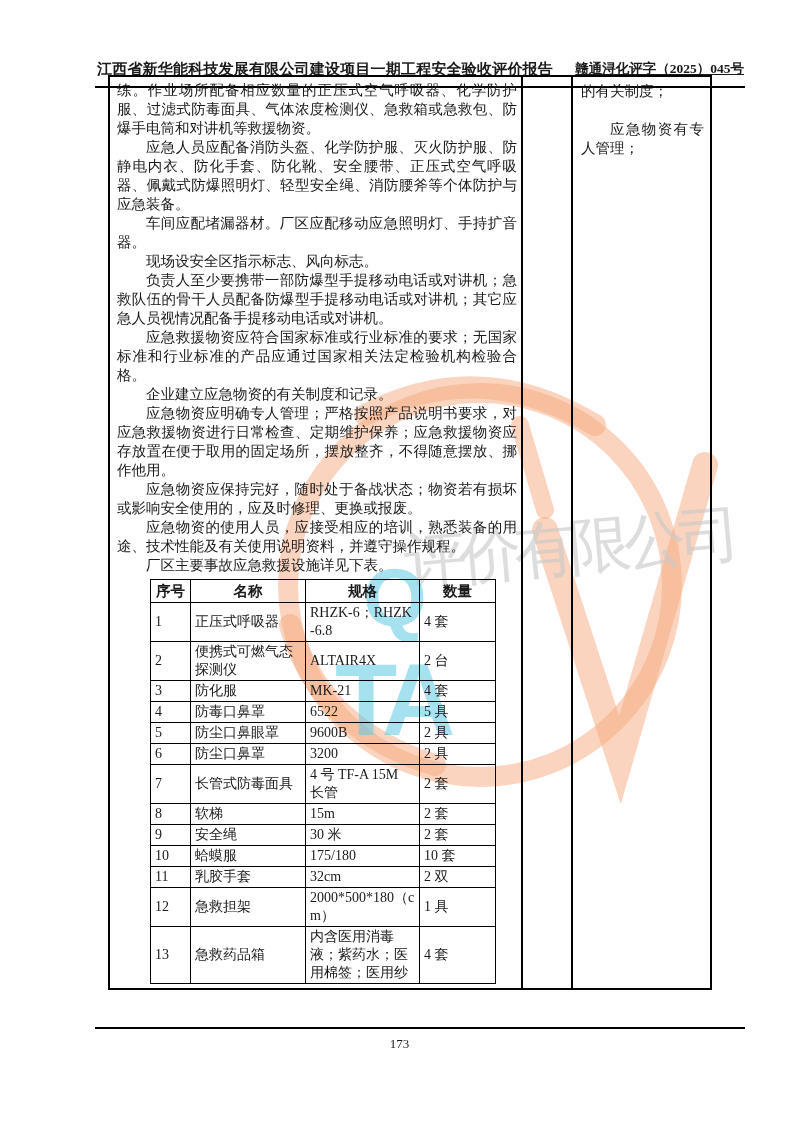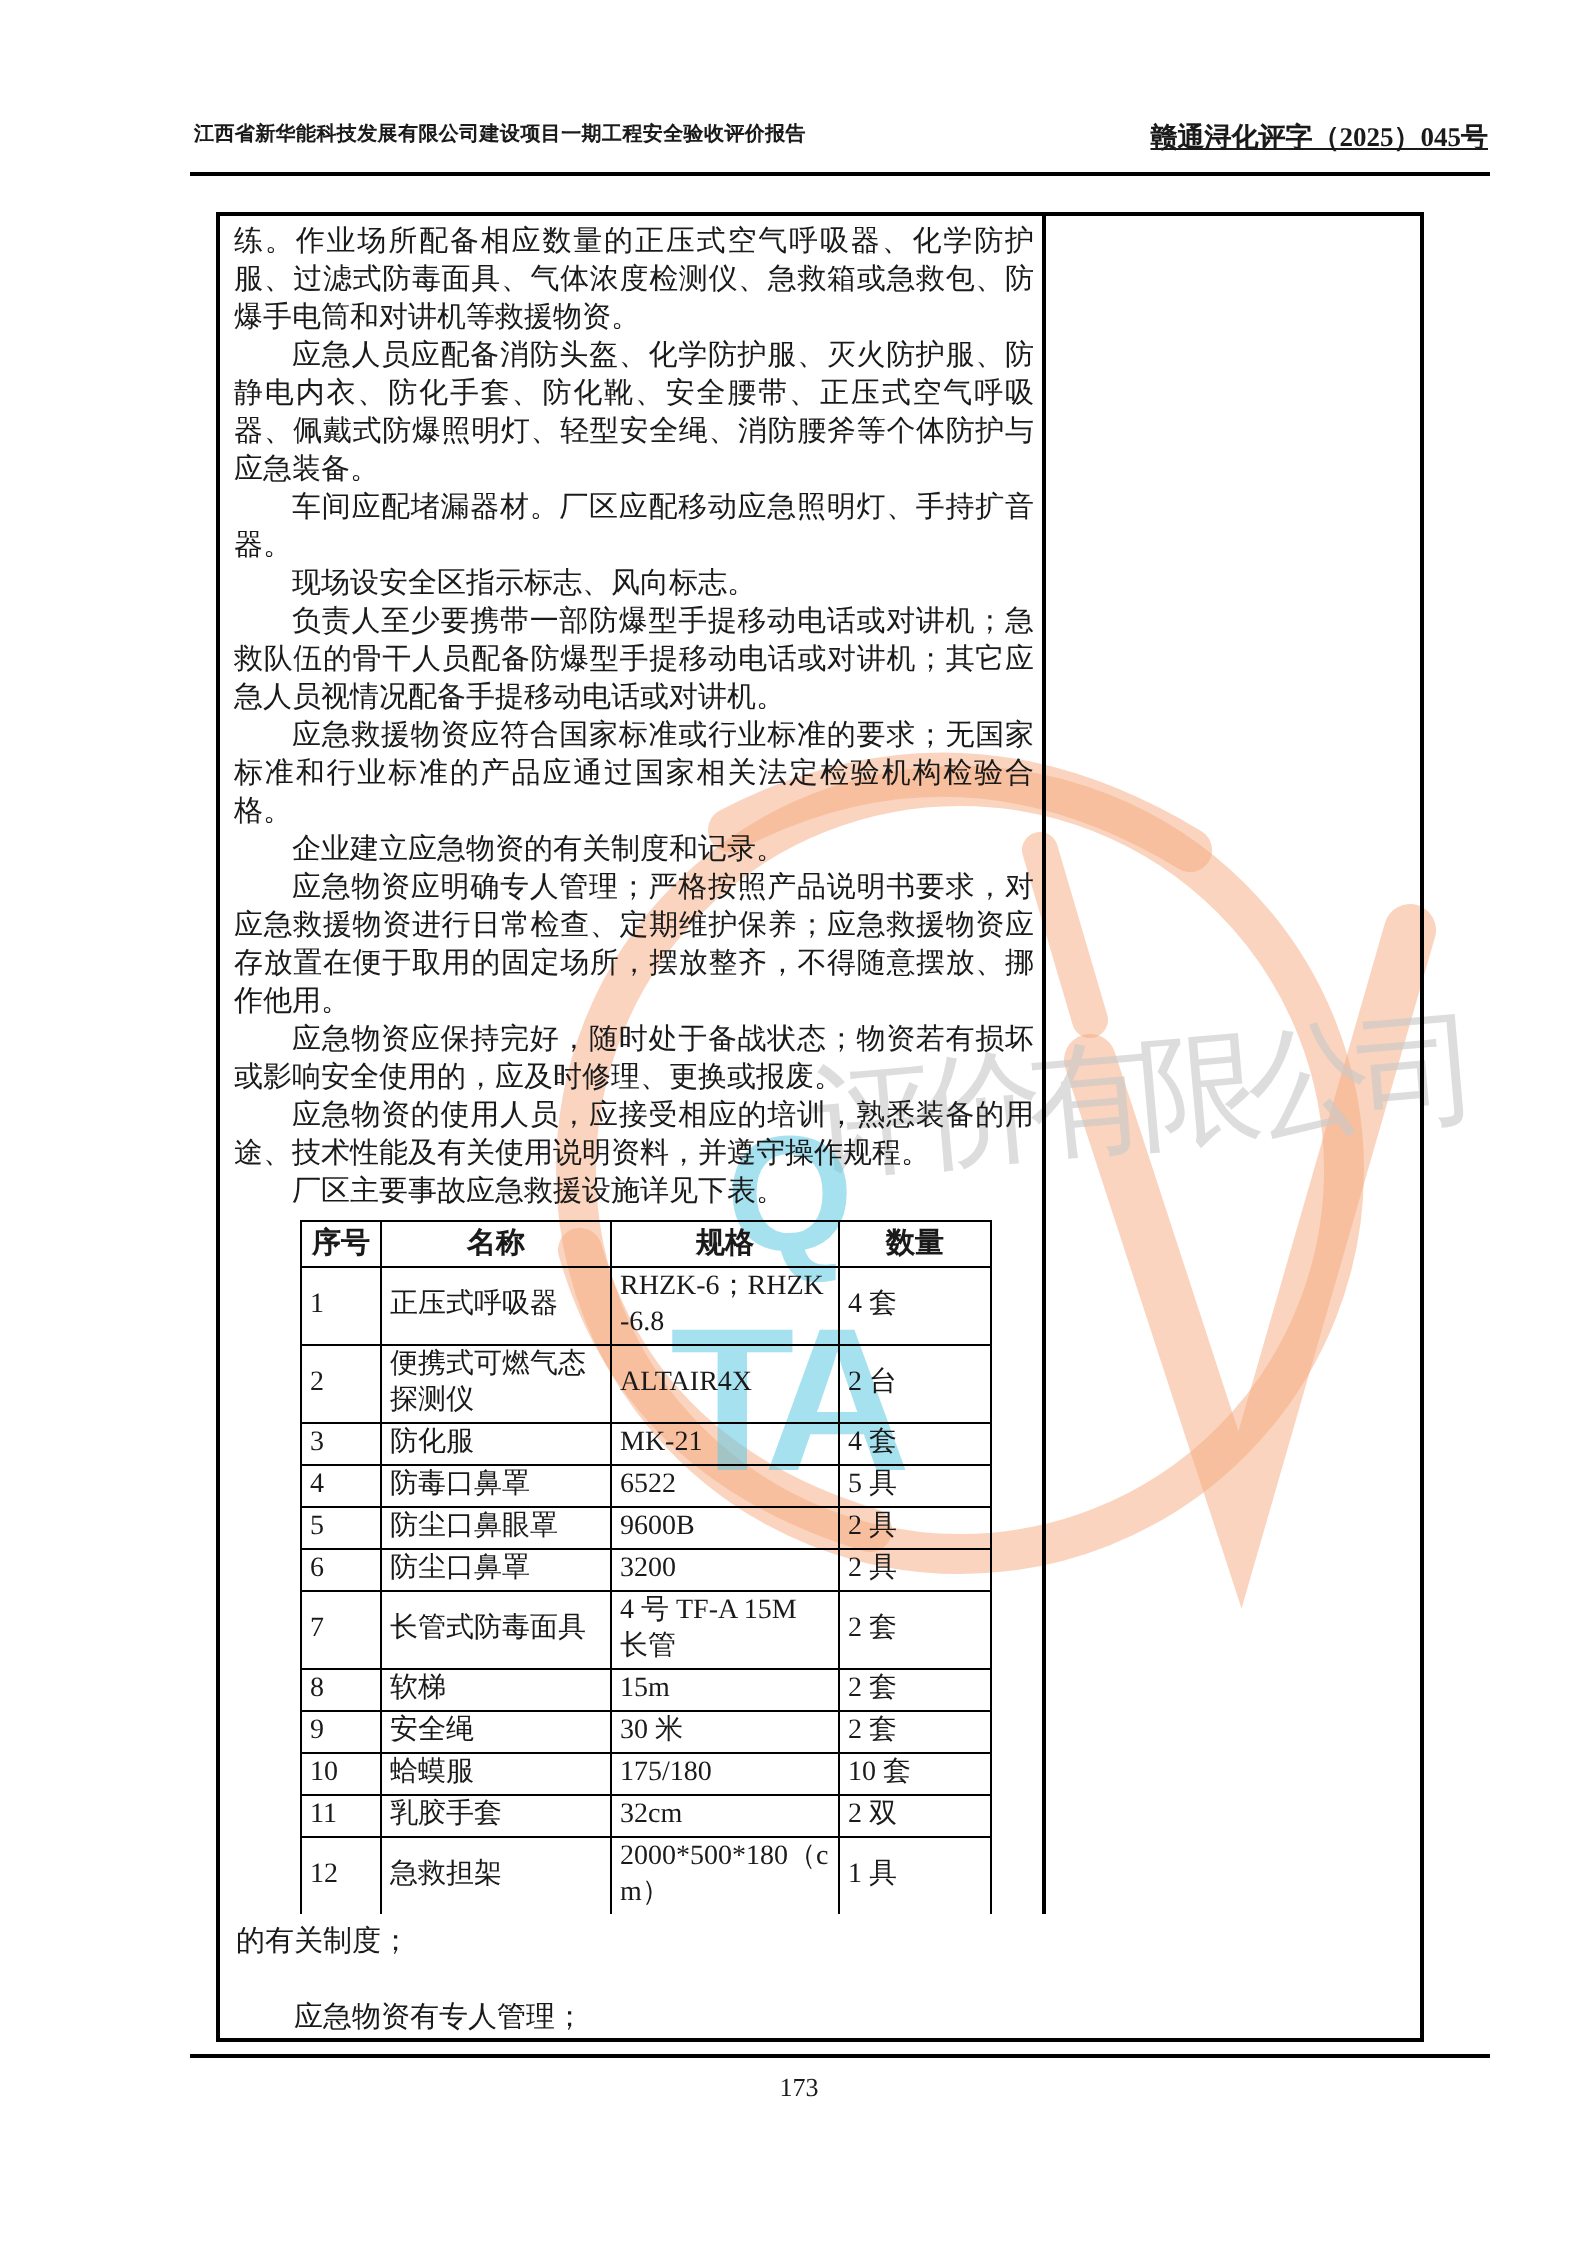--- a/index.html
+++ b/index.html
@@ -34,37 +34,36 @@
     color:#c9c9c9; opacity:0.62;
     transform: rotate(-5deg);
     white-space: nowrap;
   }
 
   
   .content { position:relative; z-index:1; }
 
   .doc-header-left {
     position:absolute; left:97px; top:60px;
-    font-size:10px; font-weight:bold; letter-spacing:0.2px;
+    font-size:15px; font-weight:bold; letter-spacing:0.2px;
   }
   .doc-header-right {
     position:absolute; right:49px; top:60px;
     font-size:13.5px; font-weight:bold;text-decoration:underline;
   }
   .header-rule {
     position:absolute; left:95px; top:86px; width:650px; height:2px; background:#000;
   }
 
   .doc-table {
-    position:absolute; left:108px; top:106px;
+    position:absolute; left:108px; top:75px;
     width:604px; height:915px;
     border:2px solid #000;
     display:flex;
     overflow:hidden;
-    flex-direction:column;
   }
   .col-main  { width:413px; border-right:2px solid #000; padding:4px 4px 0 7px; overflow:hidden; }
   .col-mid   { width:50px;  border-right:2px solid #000; }
   .col-side  { flex:1; padding:5px 6px 0 8px; }
 
   .col-main p, .col-side p {
     font-size:14.5px; line-height:19px; text-align:justify;
   }
   .para-indent { text-indent:2em; }
   .side-note2  { text-indent:2em; margin-top:19px; }

